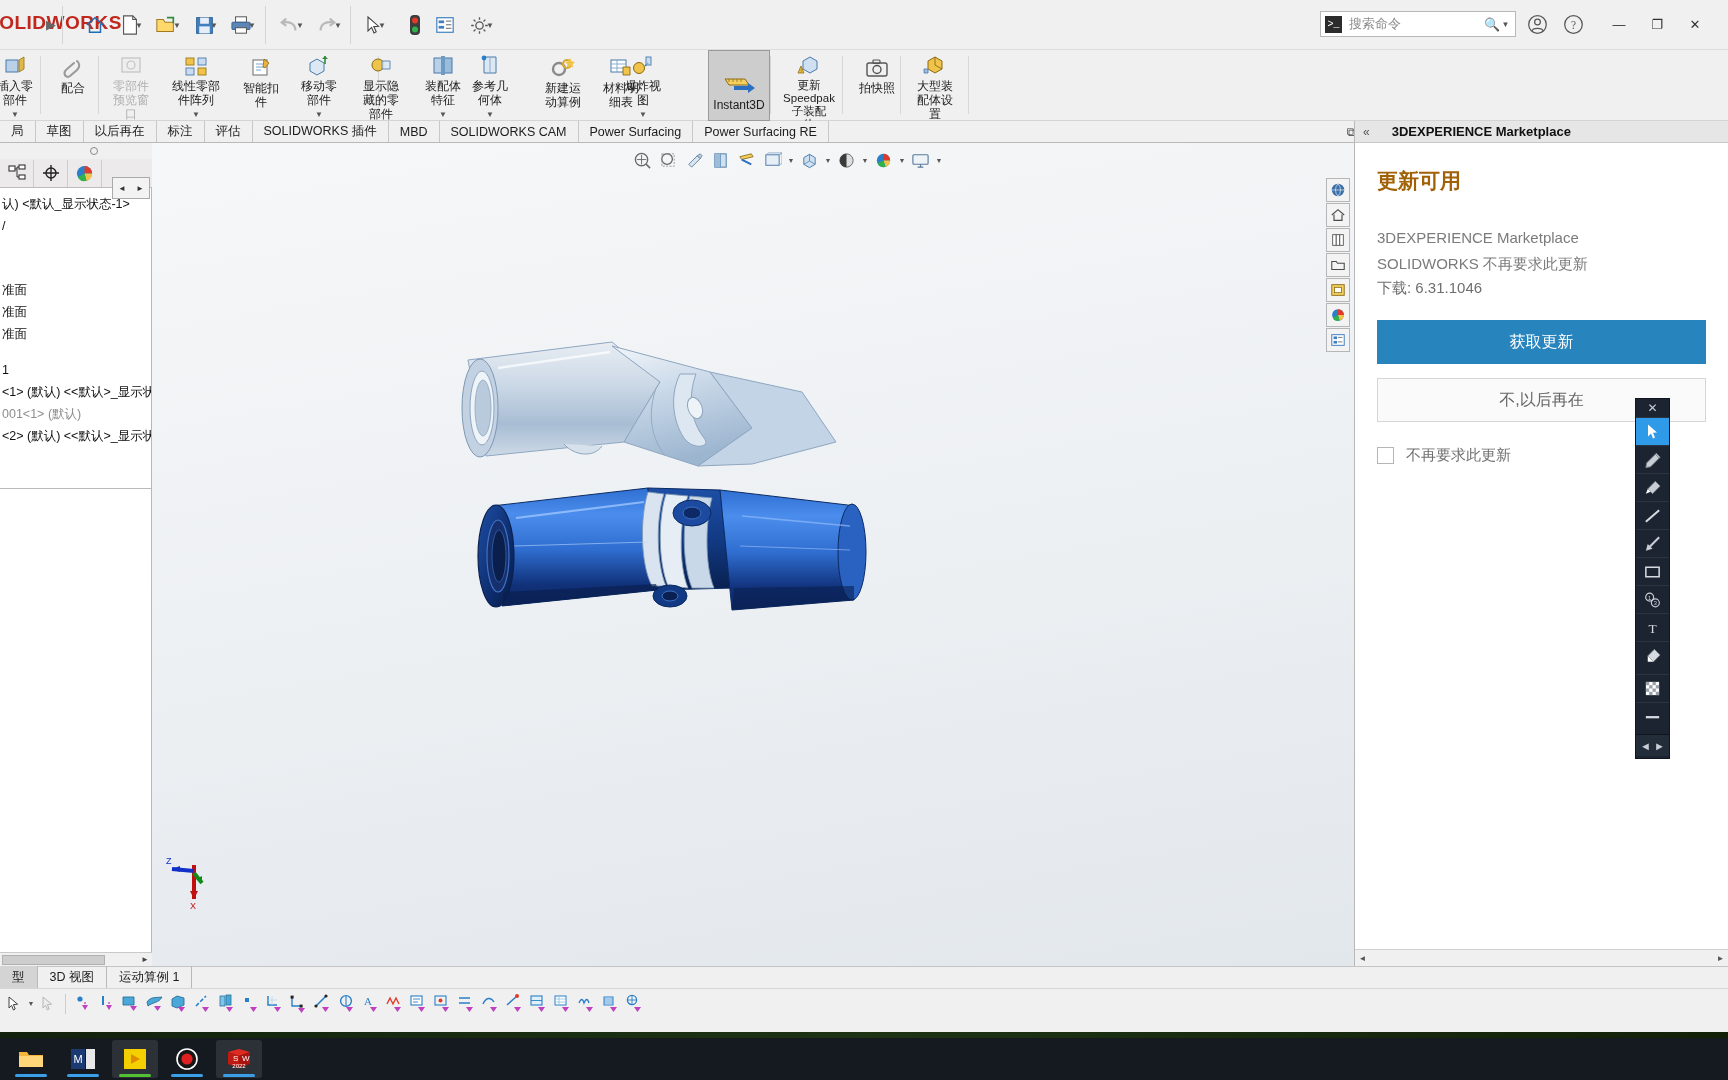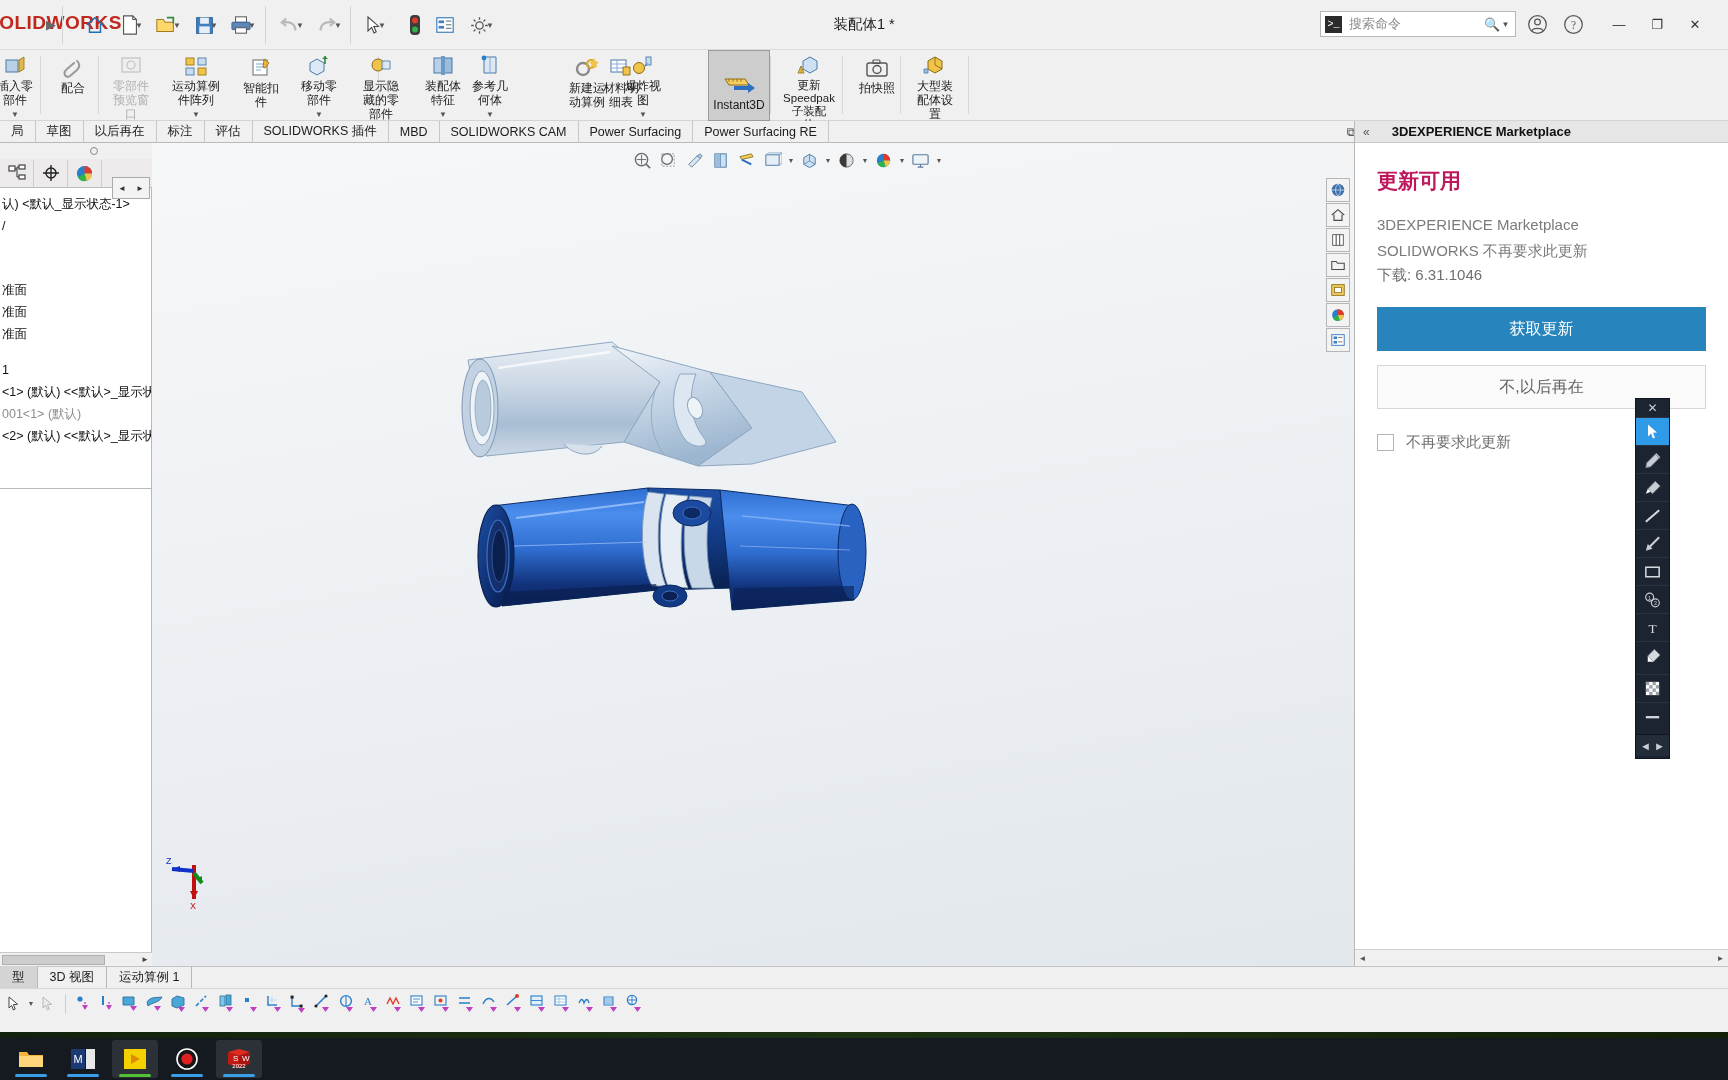--- a/index.html
+++ b/index.html
@@ -196,21 +196,21 @@
     background: #ffffff; border-left: 1px solid #b8b8b8;
   }
   .mkt-head {
     height: 22px; background: #e6e6e6; border-bottom: 1px solid #c8c8c8;
     display: flex; align-items: center; padding: 0 8px;
   }
   .mkt-collapse { font-size: 12px; color: #555; cursor: pointer; margin-right: 22px; }
   .mkt-title { font-size: 13px; font-weight: bold; color: #111; }
   .mkt-body { position: absolute; left: 0; top: 22px; right: 0; bottom: 24px;
     background: #fff; padding: 24px 22px 0 22px; overflow: hidden; }
-  .mkt-h1 { font-size: 21px; font-weight: bold; color: #be185d; margin-bottom: 17px; }
+  .mkt-h1 { font-size: 21px; font-weight: bold; color: #a16207; margin-bottom: 30px; }
   .mkt-p { font-size: 15px; color: #7b7b7b; line-height: 26px; }
   .mkt-ver { font-size: 15px; color: #6f6f6f; margin-top: 2px; }
   .mkt-primary {
     margin-top: 22px; height: 44px; background: #2784bd; color: #fff;
     display: flex; align-items: center; justify-content: center;
     font-size: 16px; cursor: pointer;
   }
   .mkt-secondary {
     margin-top: 14px; height: 44px; background: #fafafa; border: 1px solid #d6d6d6;
     color: #666; display: flex; align-items: center; justify-content: center;
@@ -385,21 +385,20 @@
     <div class="tb-btn" style="left:462px">
       <svg width="21" height="21" viewBox="0 0 24 24">
         <circle cx="12" cy="12" r="4.2" fill="none" stroke="#555" stroke-width="1.5"></circle>
         <g stroke="#555" stroke-width="1.5">
           <path d="M12 2.5v3M12 18.5v3M2.5 12h3M18.5 12h3M5.3 5.3l2.1 2.1M16.6 16.6l2.1 2.1M18.7 5.3l-2.1 2.1M7.4 16.6l-2.1 2.1"></path>
         </g>
       </svg>
     </div>
     <div class="tb-caret" style="left:484px">▼</div>
 
-    <div class="doctitle">装配体1 *</div>
 
     <div class="searchbox">
       <div class="search-prompt">&gt;_</div>
       <div class="search-text">搜索命令</div>
       <div class="search-mag">🔍</div>
       <div class="search-dd">▼</div>
     </div>
 
     <div class="titlebar-icon" style="right:178px">
       <svg width="21" height="21" viewBox="0 0 22 22">
@@ -464,21 +463,21 @@
 
     <div class="rib-item" style="left:160px;width:72px">
       <div class="rib-ico">
         <svg width="26" height="24" viewBox="0 0 26 24">
             <rect x="3" y="4" width="8" height="7" fill="#f0c44a" stroke="#9a7a18" stroke-width=".9"></rect>
             <rect x="15" y="4" width="8" height="7" fill="#c9dcf0" stroke="#4a7aa8" stroke-width=".9"></rect>
             <rect x="3" y="14" width="8" height="7" fill="#c9dcf0" stroke="#4a7aa8" stroke-width=".9"></rect>
             <rect x="15" y="14" width="8" height="7" fill="#f0c44a" stroke="#9a7a18" stroke-width=".9"></rect>
           </svg>
       </div>
-      <div class="rib-lbl">运动算例
+      <div class="rib-lbl">线性零部
 件阵列</div>
       <div class="rib-dd">▼</div>
     </div>
 
     <div class="rib-item" style="left:232px;width:58px">
       <div class="rib-ico">
         <svg width="24" height="24" viewBox="0 0 24 24">
             <rect x="4" y="4" width="14" height="15" fill="#fff" stroke="#777" stroke-width="1.1"></rect>
             <path d="M7 8 h8 M7 11 h8 M7 14 h5" stroke="#7aa6cf" stroke-width="1.2"></path>
             <path d="M15 3 l5 4 -4 5 -2 -1 z" fill="#f0b43c" stroke="#8a6a12" stroke-width=".8"></path>
@@ -532,21 +531,21 @@
             <path d="M7 3 h12 v16 h-12 z" fill="#dce9f5" stroke="#4a7aa8" stroke-width="1"></path>
             <circle cx="7" cy="4" r="2.4" fill="#2a7fc9"></circle>
             <path d="M13 3 v16" stroke="#8aaac9" stroke-width="1"></path>
           </svg>
       </div>
       <div class="rib-lbl">参考几
 何体</div>
       <div class="rib-dd">▼</div>
     </div>
 
-    <div class="rib-item" style="left:558px;width:58px">
+    <div class="rib-item" style="left:534px;width:58px">
       <div class="rib-ico">
         <svg width="26" height="24" viewBox="0 0 26 24">
             <circle cx="9" cy="13" r="6" fill="none" stroke="#8a8a8a" stroke-width="2.4"></circle>
             <circle cx="17" cy="8" r="4" fill="none" stroke="#d8a92c" stroke-width="2.2"></circle>
             <path d="M20 2 l1.6 3.2 L25 6 l-2.4 2.2 .6 3.4 -3.2 -1.7 -3.2 1.7 .6 -3.4 L15 6 l3.4 -.8z" fill="#f0c44a"></path>
           </svg>
       </div>
       <div class="rib-lbl">新建运
 动算例</div>
     </div>

